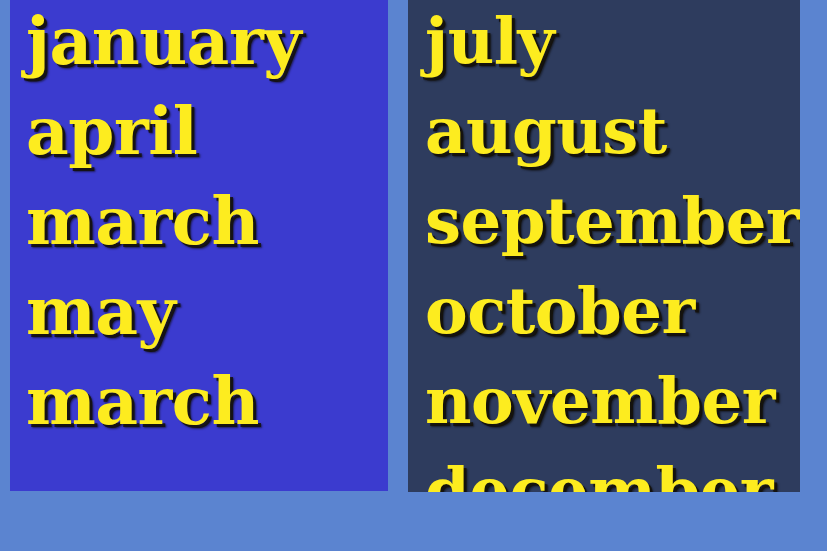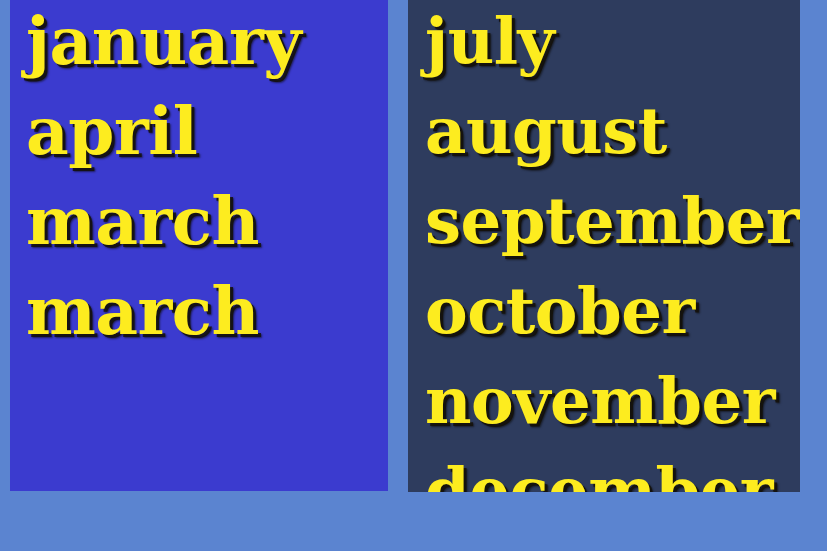--- a/index.html
+++ b/index.html
@@ -75,20 +75,21 @@
 </head>
 <body>
 
 <div class="poster">
 
   <div class="panel panel-left">
     <ul class="month-list">
       <li class="month-item">january</li>
       <li class="month-item">april</li>
       <li class="month-item">march</li>
+      <li class="month-item">may</li>
       <li class="month-item">march</li>
     </ul>
   </div>
 
   <div class="panel panel-right">
     <ul class="month-list">
       <li class="month-item">july</li>
       <li class="month-item">august</li>
       <li class="month-item">september</li>
       <li class="month-item">october</li>

